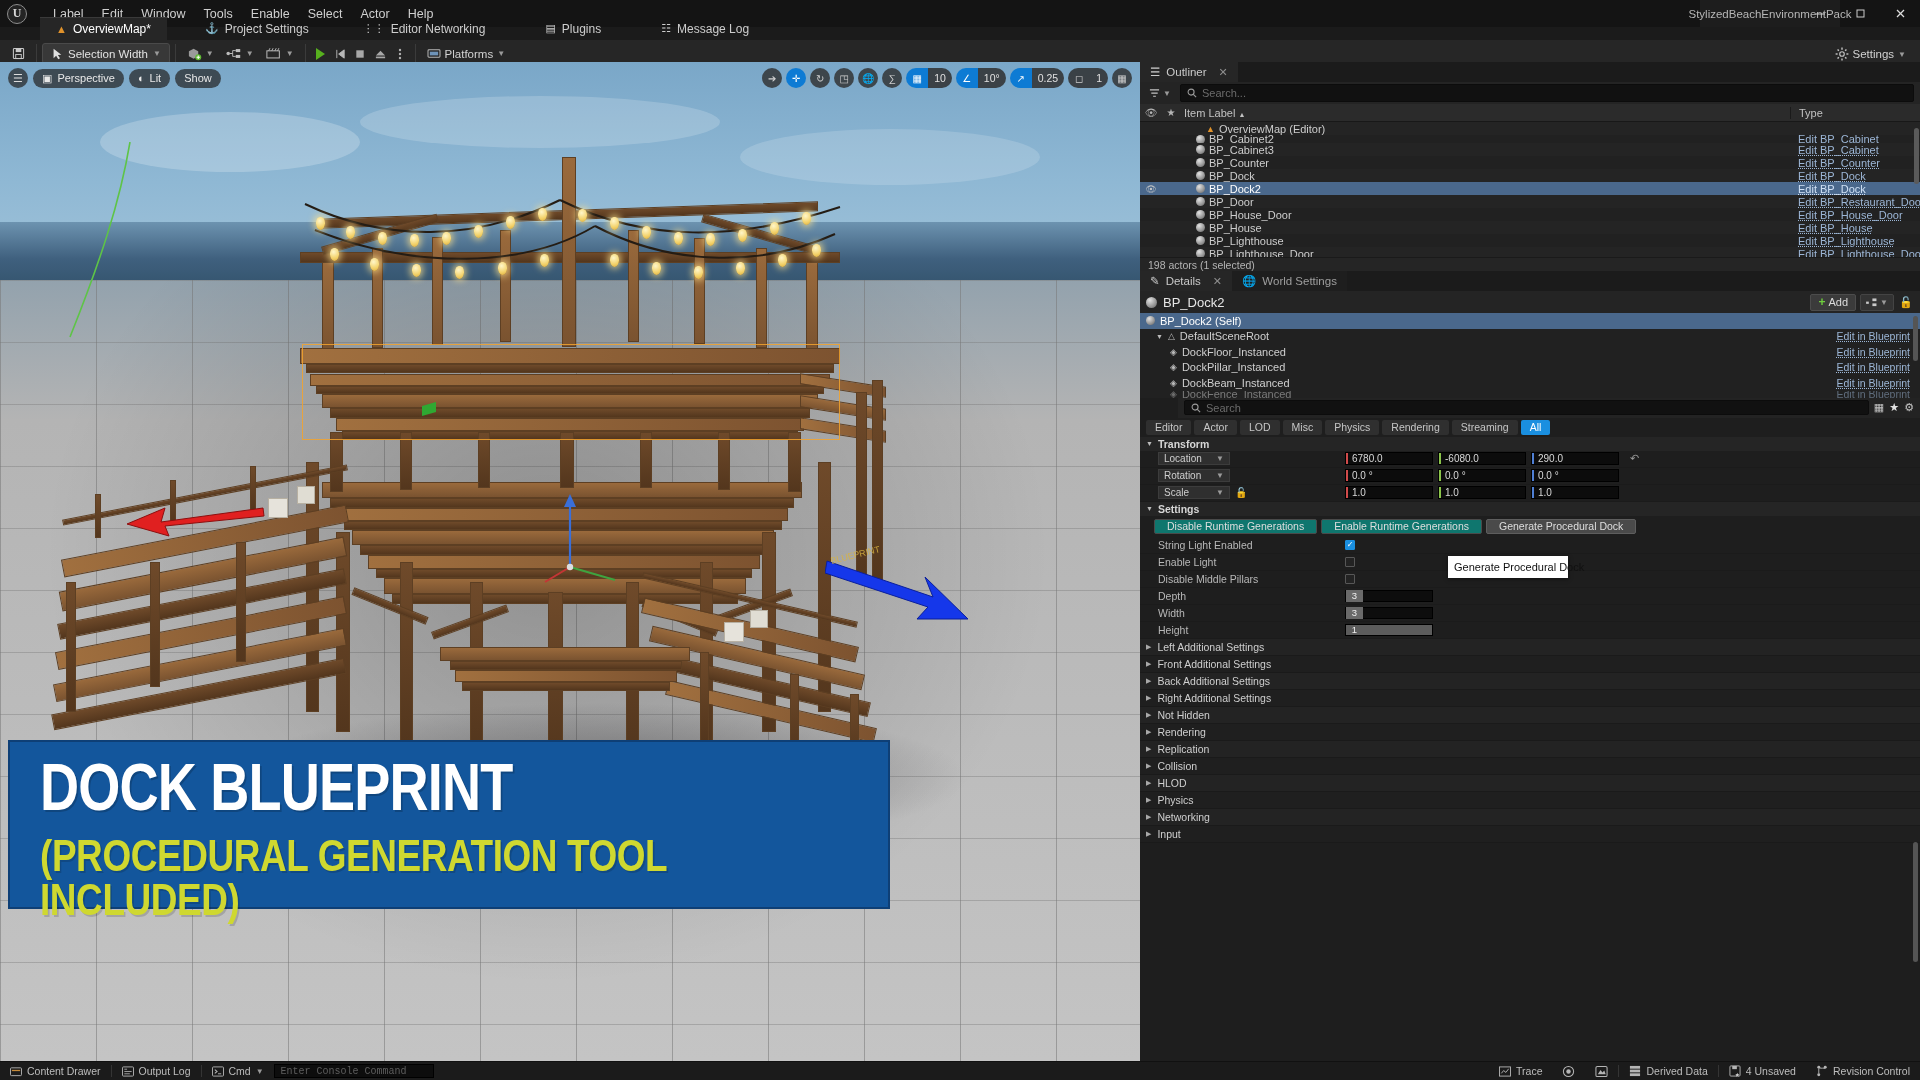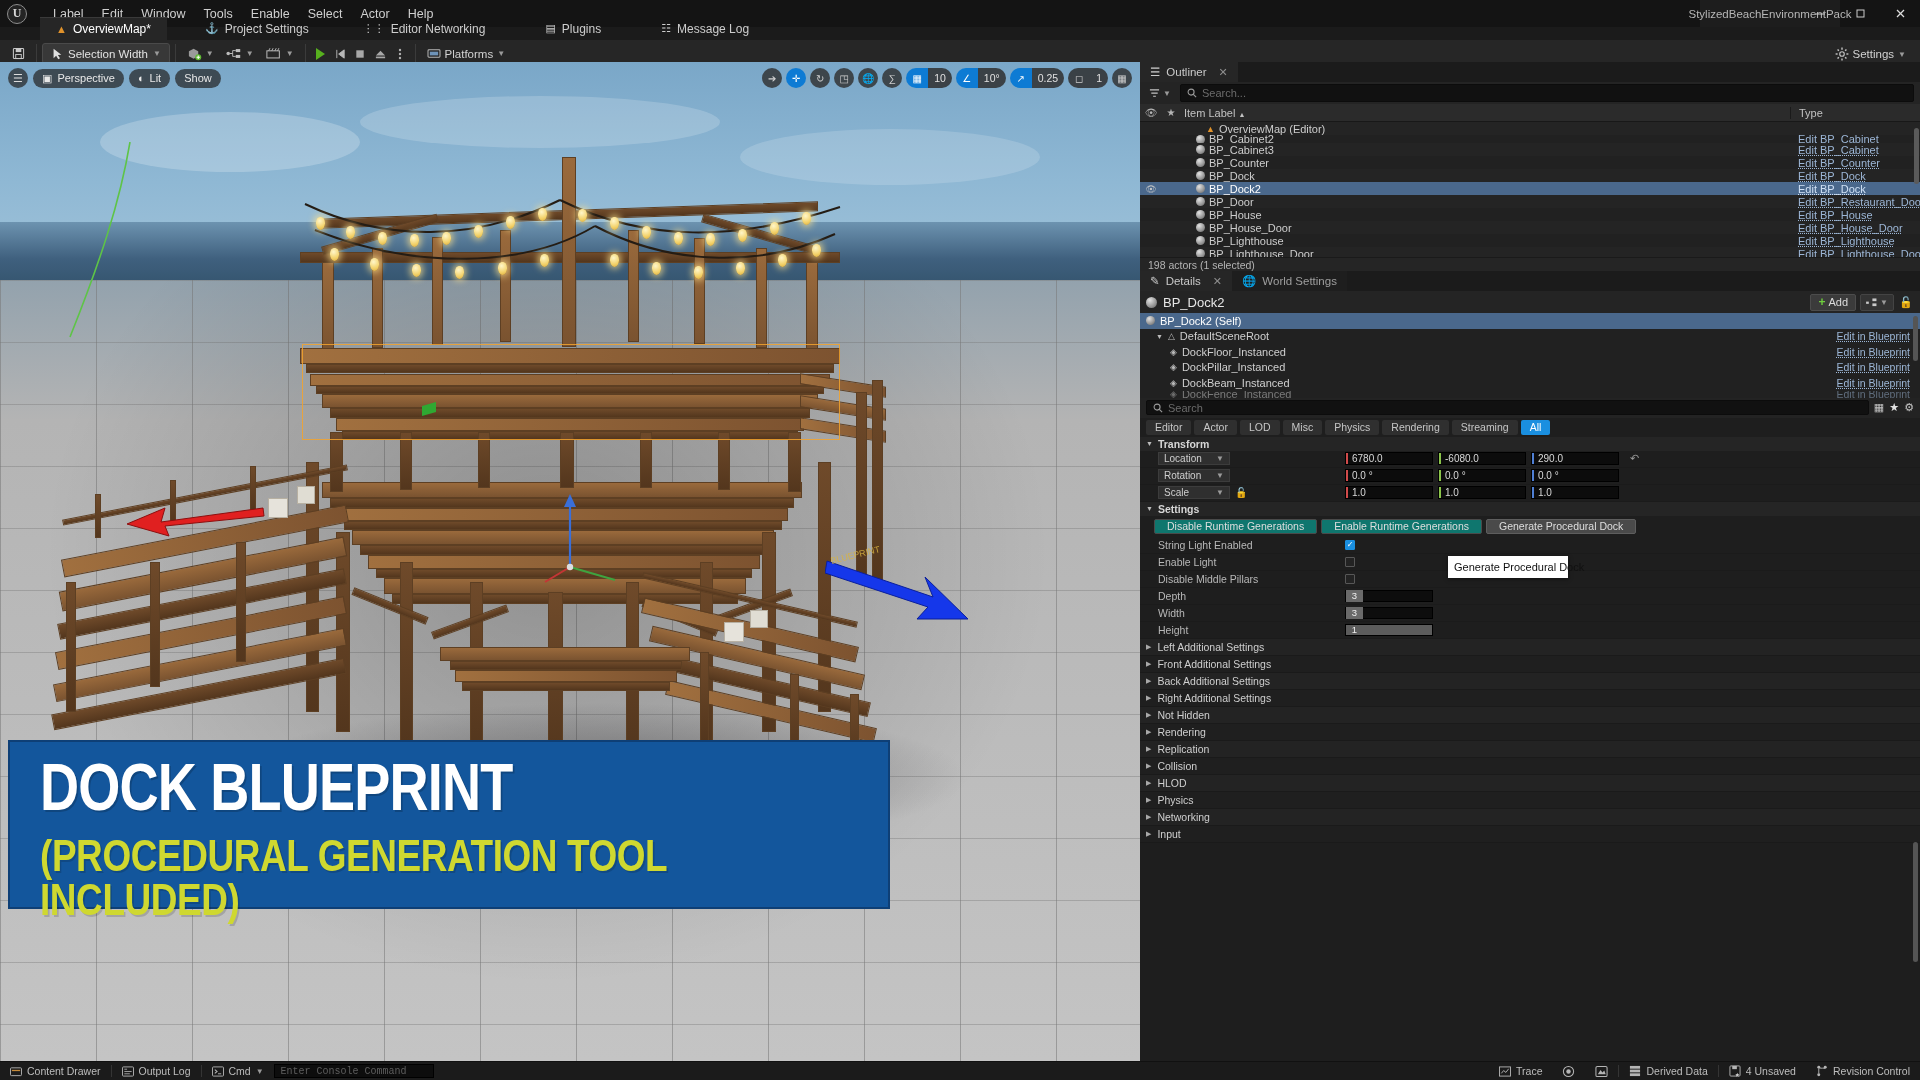--- a/index.html
+++ b/index.html
@@ -235,21 +235,21 @@
              background:#333; border:1px solid #444; border-radius:2px; color:#cfcfcf; font-size:10px; }
 
   .complist { background:#212121; }
   .crow { height:15.5px; display:flex; align-items:center; font-size:11px; color:#cfcfcf; }
   .crow.sel { background:#4a688c; color:#fff; }
   .crow .cname { flex:1; display:flex; align-items:center; gap:5px; }
   .crow .edit { color:#9cb6d6; text-decoration:underline; text-decoration-style:dotted;
                 font-size:10.5px; padding-right:10px; }
   .tri { font-size:7px; color:#bbb; }
 
-  .psearchrow { height:20px; display:flex; align-items:center; gap:5px; padding:1px 6px; background:#232323; }
+  .psearchrow { height:20px; display:flex; align-items:center; gap:5px; padding:1px 6px; background:#232323;margin-left:38px; }
   .pfilters { height:19px; display:flex; align-items:center; gap:3px; padding:0 6px; background:#1e1e1e; }
   .pf {
     height:15px; padding:0 9px; display:flex; align-items:center; border-radius:2px;
     background:#2f2f2f; color:#c6c6c6; font-size:10.5px;
   }
   .pf.on { background:#1a8fe0; color:#fff; }
 
   .sectionhdr {
     height:14px; display:flex; align-items:center; gap:5px; padding-left:6px;
     font-size:10.5px; color:#d6d6d6; background:#252525; font-weight:bold;
@@ -798,31 +798,31 @@
         <div class="lbl">
             <span class="bp-ico"></span>
           <span>BP_Door</span>
           </div>
         <div class="typ">Edit BP_Restaurant_Door</div>
       </div>
       <div class="orow">
         <div class="eye"></div>
         <div class="lbl">
             <span class="bp-ico"></span>
-          <span>BP_House</span>
-          </div>
-        <div class="typ">Edit BP_House</div>
+          <span>BP_House_Door</span>
+          </div>
+        <div class="typ">Edit BP_House_Door</div>
       </div>
       <div class="orow">
         <div class="eye"></div>
         <div class="lbl">
             <span class="bp-ico"></span>
-          <span>BP_House_Door</span>
-          </div>
-        <div class="typ">Edit BP_House_Door</div>
+          <span>BP_House</span>
+          </div>
+        <div class="typ">Edit BP_House</div>
       </div>
       <div class="orow">
         <div class="eye"></div>
         <div class="lbl">
             <span class="bp-ico"></span>
           <span>BP_Lighthouse</span>
           </div>
         <div class="typ">Edit BP_Lighthouse</div>
       </div>
       <div class="orow">

